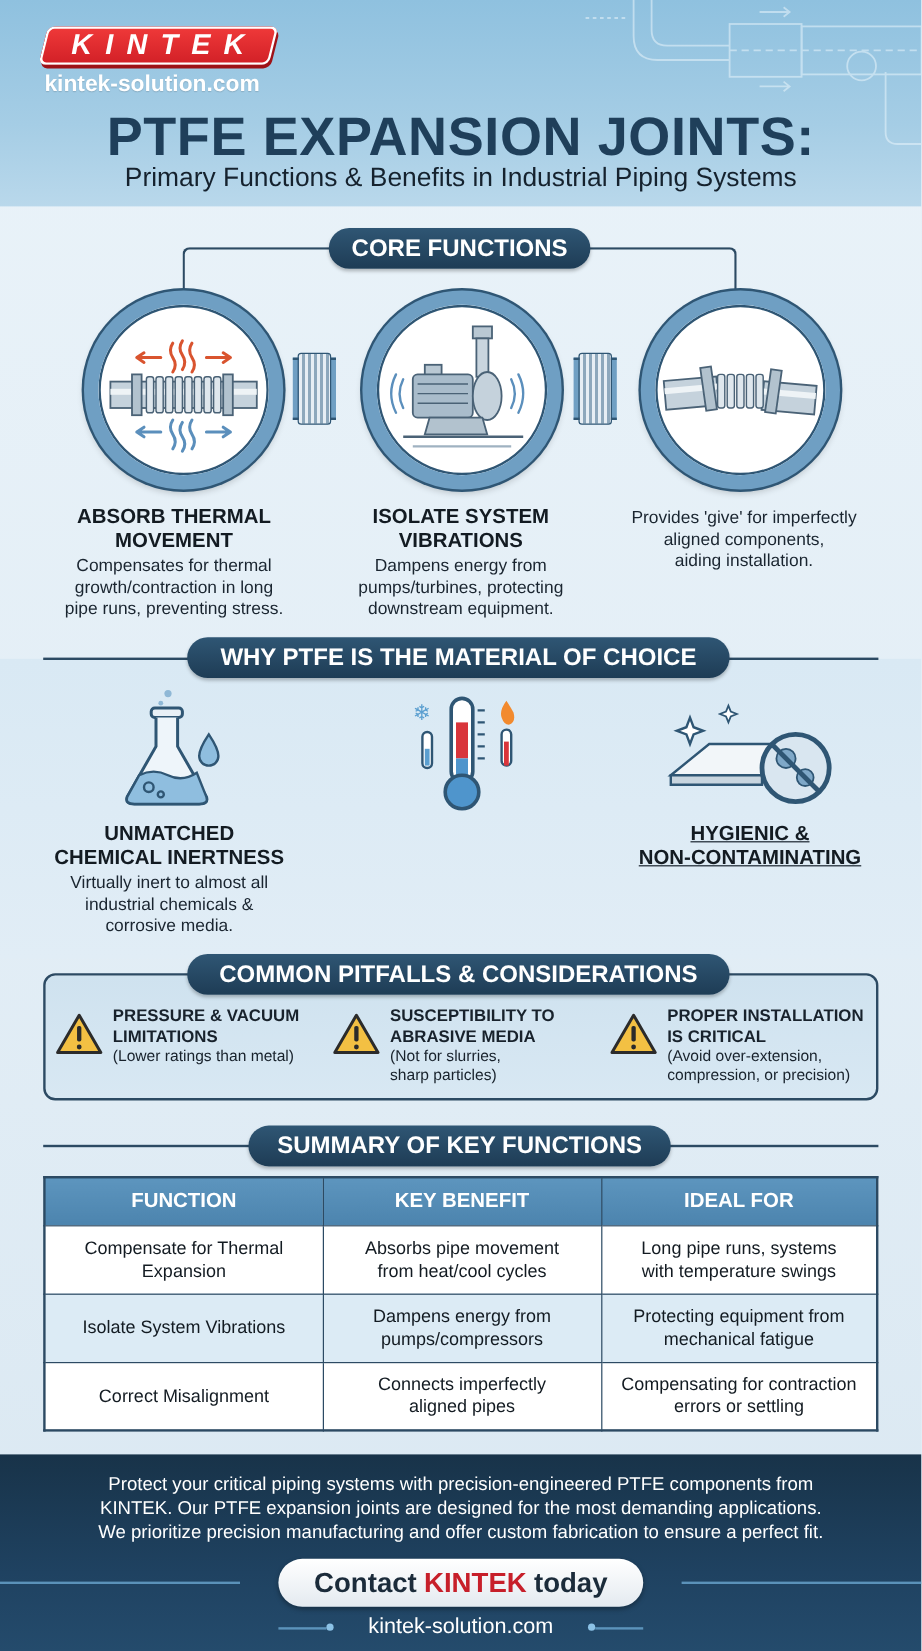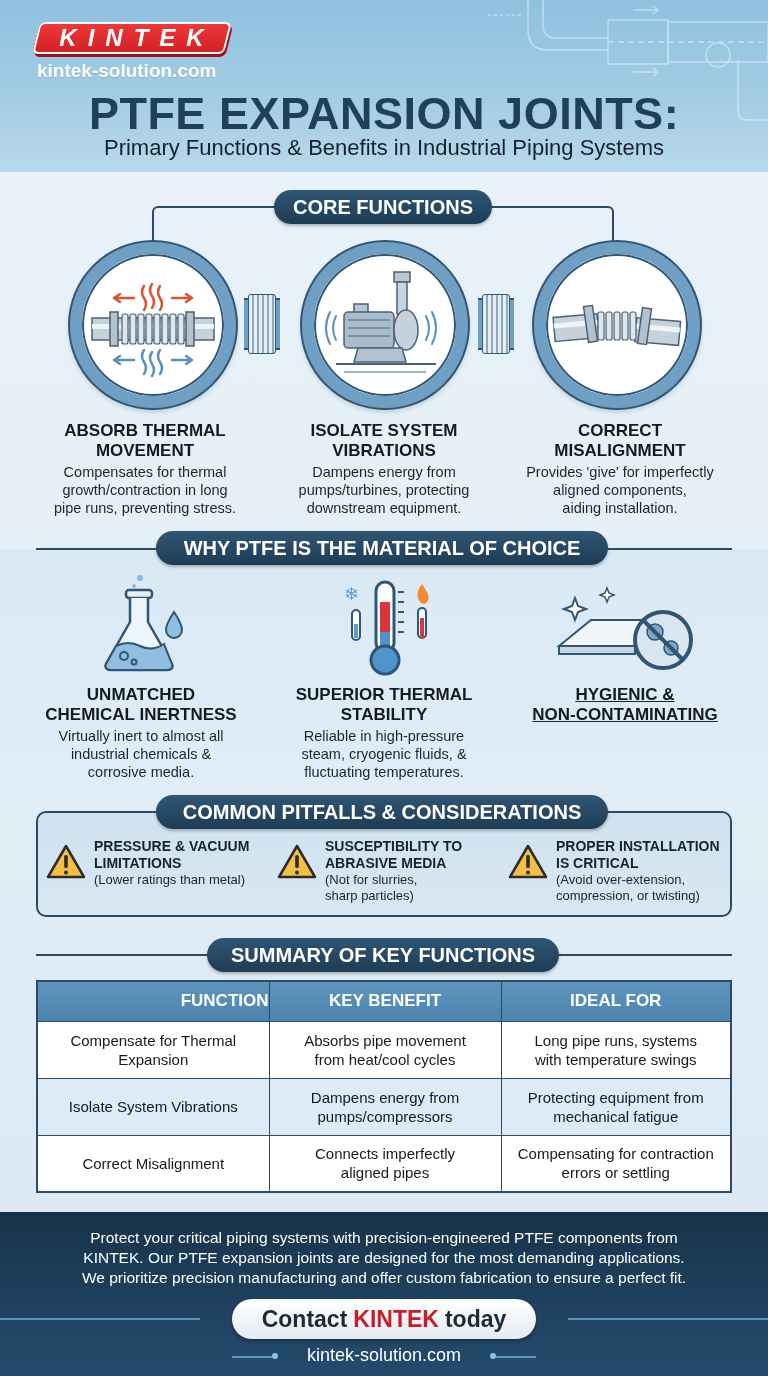--- a/index.html
+++ b/index.html
@@ -211,21 +211,20 @@
 
   <div class="feat" style="left:30px; top:421px;">
     <div class="feat-title"><span>ABSORB THERMAL</span><br><span>MOVEMENT</span></div>
     <div class="feat-desc"><span>Compensates for thermal</span><br><span>growth/contraction in long</span><br><span>pipe runs, preventing stress.</span></div>
   </div>
   <div class="feat" style="left:269px; top:421px;">
     <div class="feat-title"><span>ISOLATE SYSTEM</span><br><span>VIBRATIONS</span></div>
     <div class="feat-desc"><span>Dampens energy from</span><br><span>pumps/turbines, protecting</span><br><span>downstream equipment.</span></div>
   </div>
   <div class="feat" style="left:505px; top:421px;">
-    <div class="feat-title"><span>CORRECT</span><br><span>MISALIGNMENT</span></div>
     <div class="feat-desc"><span>Provides 'give' for imperfectly</span><br><span>aligned components,</span><br><span>aiding installation.</span></div>
   </div>
 
   <div class="why-bg"></div>
   <div class="rule" style="left:36px; top:548px; width:696px;"></div>
   <div class="pill" style="left:156px; top:531px; width:452px;">WHY PTFE IS THE MATERIAL OF CHOICE</div>
 
   <svg style="position:absolute; left:94px; top:572px; width:96px; height:104px;" viewBox="0 0 96 104">
     <circle cx="46" cy="6" r="3" fill="#8fb8d6"></circle>
       <circle cx="40" cy="14" r="2" fill="#8fb8d6"></circle>
@@ -263,24 +262,20 @@
     <circle cx="108" cy="56" r="28" fill="#d9e6f0" stroke="#2f5674" stroke-width="4"></circle>
     <circle cx="100" cy="48" r="8" fill="#7fa8c8" stroke="#2f5674" stroke-width="1.5"></circle>
     <circle cx="116" cy="64" r="7" fill="#7fa8c8" stroke="#2f5674" stroke-width="1.5"></circle>
     <line x1="88" y1="36" x2="128" y2="76" stroke="#2f5674" stroke-width="4"></line>
   </svg>
 
   <div class="feat" style="left:26px; top:685px;">
     <div class="feat-title"><span>UNMATCHED</span><br><span>CHEMICAL INERTNESS</span></div>
     <div class="feat-desc"><span>Virtually inert to almost all</span><br><span>industrial chemicals &amp;</span><br><span>corrosive media.</span></div>
   </div>
-  <div class="feat" style="left:269px; top:685px;">
-    <div class="feat-title"><span>SUPERIOR THERMAL</span><br><span>STABILITY</span></div>
-    <div class="feat-desc"><span>Reliable in high-pressure</span><br><span>steam, cryogenic fluids, &amp;</span><br><span>fluctuating temperatures.</span></div>
-  </div>
   <div class="feat" style="left:510px; top:685px;text-decoration:underline;">
     <div class="feat-title"><span>HYGIENIC &amp;</span><br><span>NON-CONTAMINATING</span></div>
   </div>
 
   <div class="pitfall-box"></div>
   <div class="pill" style="left:156px; top:795px; width:452px;">COMMON PITFALLS &amp; CONSIDERATIONS</div>
 
   <div class="pit" style="left:46px;">
     <svg class="warn" viewBox="0 0 40 36">
         <path d="M20 2 L38 33 H2 Z" fill="#f3c043" stroke="#2b2b2b" stroke-width="2.5" stroke-linejoin="round"></path>
@@ -304,32 +299,32 @@
     </div>
   </div>
   <div class="pit" style="left:508px;">
     <svg class="warn" viewBox="0 0 40 36">
         <path d="M20 2 L38 33 H2 Z" fill="#f3c043" stroke="#2b2b2b" stroke-width="2.5" stroke-linejoin="round"></path>
         <rect x="18.2" y="11" width="3.6" height="13" rx="1.5" fill="#2b2b2b"></rect>
         <circle cx="20" cy="28.5" r="2" fill="#2b2b2b"></circle>
       </svg>
     <div>
       <div class="pit-title"><span>PROPER INSTALLATION</span><br><span>IS CRITICAL</span></div>
-      <div class="pit-desc"><span>(Avoid over-extension,</span><br><span>compression, or twisting)</span></div>
+      <div class="pit-desc"><span>(Avoid over-extension,</span><br><span>compression, or precision)</span></div>
     </div>
   </div>
 
   <div class="rule" style="left:36px; top:954px; width:696px;"></div>
   <div class="pill" style="left:207px; top:938px; width:352px;">SUMMARY OF KEY FUNCTIONS</div>
 
   <div class="table-wrap">
     <table>
       <thead>
         <tr>
-          <th style="width:232px;text-align:right;">FUNCTION</th>
+          <th style="width:232px;">FUNCTION</th>
           <th style="width:232px;">KEY BENEFIT</th>
           <th>IDEAL FOR</th>
         </tr>
       </thead>
       <tbody>
         <tr class="odd">
           <td><span>Compensate for Thermal</span><br><span>Expansion</span></td>
           <td><span>Absorbs pipe movement</span><br><span>from heat/cool cycles</span></td>
           <td><span>Long pipe runs, systems</span><br><span>with temperature swings</span></td>
         </tr>

